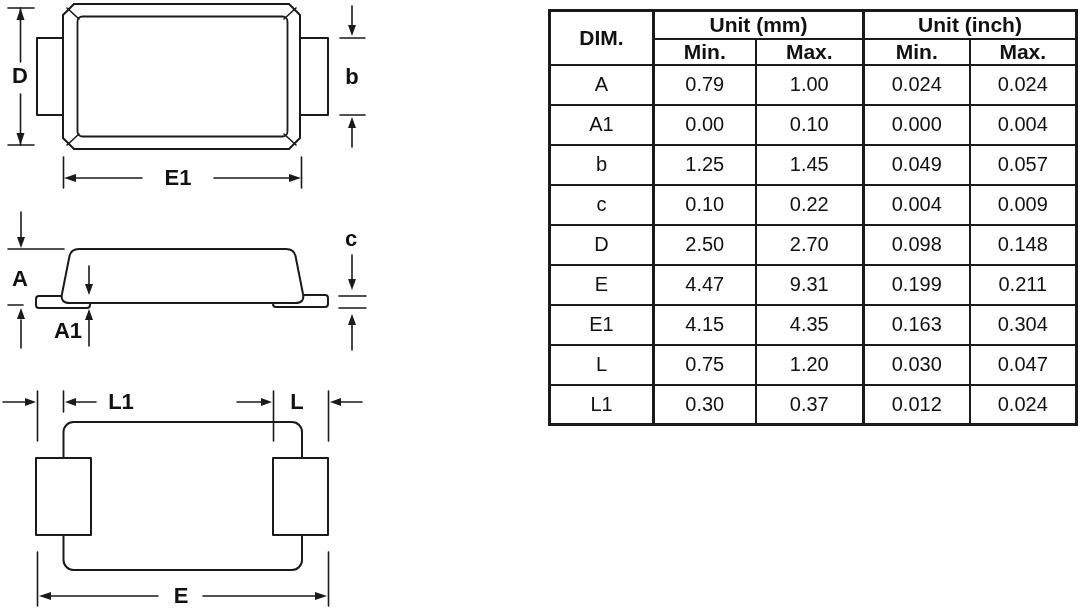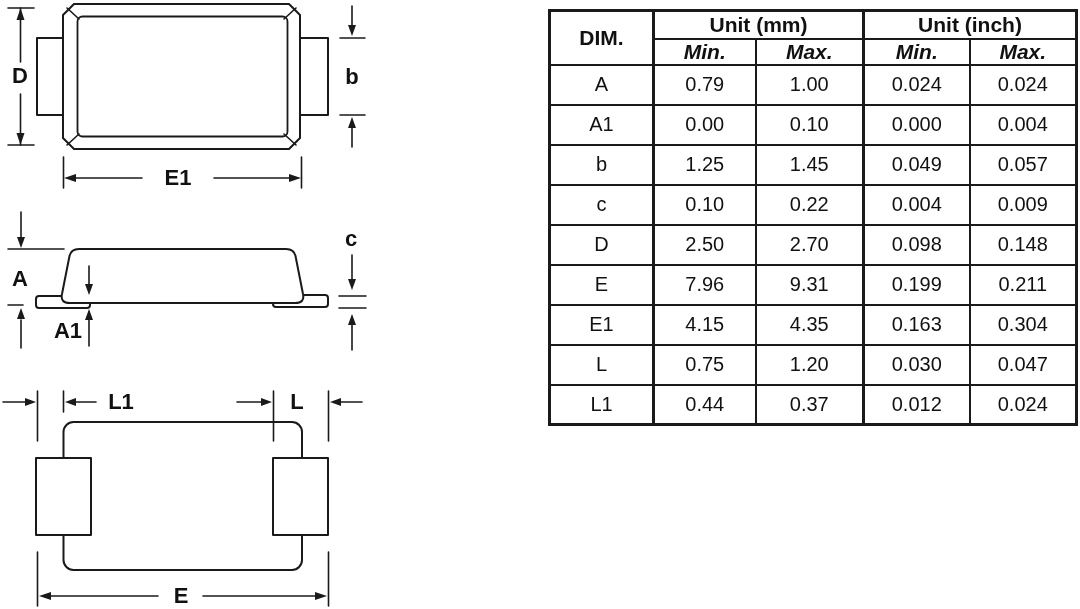--- a/index.html
+++ b/index.html
@@ -45,21 +45,21 @@
   table.dim-table th {
     font-size: 21px;
     font-weight: 700;
   }
   table.dim-table td {
     font-size: 20px;
     font-weight: 400;
   }
   .group-l { border-left-width: 3px !important; }
   .hdr-row1 { height: 28px; }
-  .hdr-row2 { height: 24px; font-style: italic; }
+  .hdr-row2 { height: 24px; }
   tbody tr { height: 40px; }
   svg text {
     font-family: "Liberation Sans", sans-serif;
     fill: #111111;
   }
   .dim-label {
     font-size: 22px;
     font-weight: 700;
   }
 </style>
@@ -223,42 +223,42 @@
         </tr>
         <tr>
           <td>D</td>
           <td class="group-l">2.50</td>
           <td>2.70</td>
           <td class="group-l">0.098</td>
           <td>0.148</td>
         </tr>
         <tr>
           <td>E</td>
-          <td class="group-l">7.96</td>
+          <td class="group-l">4.47</td>
           <td>9.31</td>
           <td class="group-l">0.199</td>
           <td>0.211</td>
         </tr>
         <tr>
           <td>E1</td>
           <td class="group-l">4.15</td>
           <td>4.35</td>
           <td class="group-l">0.163</td>
           <td>0.304</td>
         </tr>
         <tr>
           <td>L</td>
           <td class="group-l">0.75</td>
           <td>1.20</td>
           <td class="group-l">0.030</td>
           <td>0.047</td>
         </tr>
         <tr>
           <td>L1</td>
-          <td class="group-l">0.44</td>
+          <td class="group-l">0.30</td>
           <td>0.37</td>
           <td class="group-l">0.012</td>
           <td>0.024</td>
         </tr>
       </tbody>
     </table>
   </div>
 
 </div>
 

